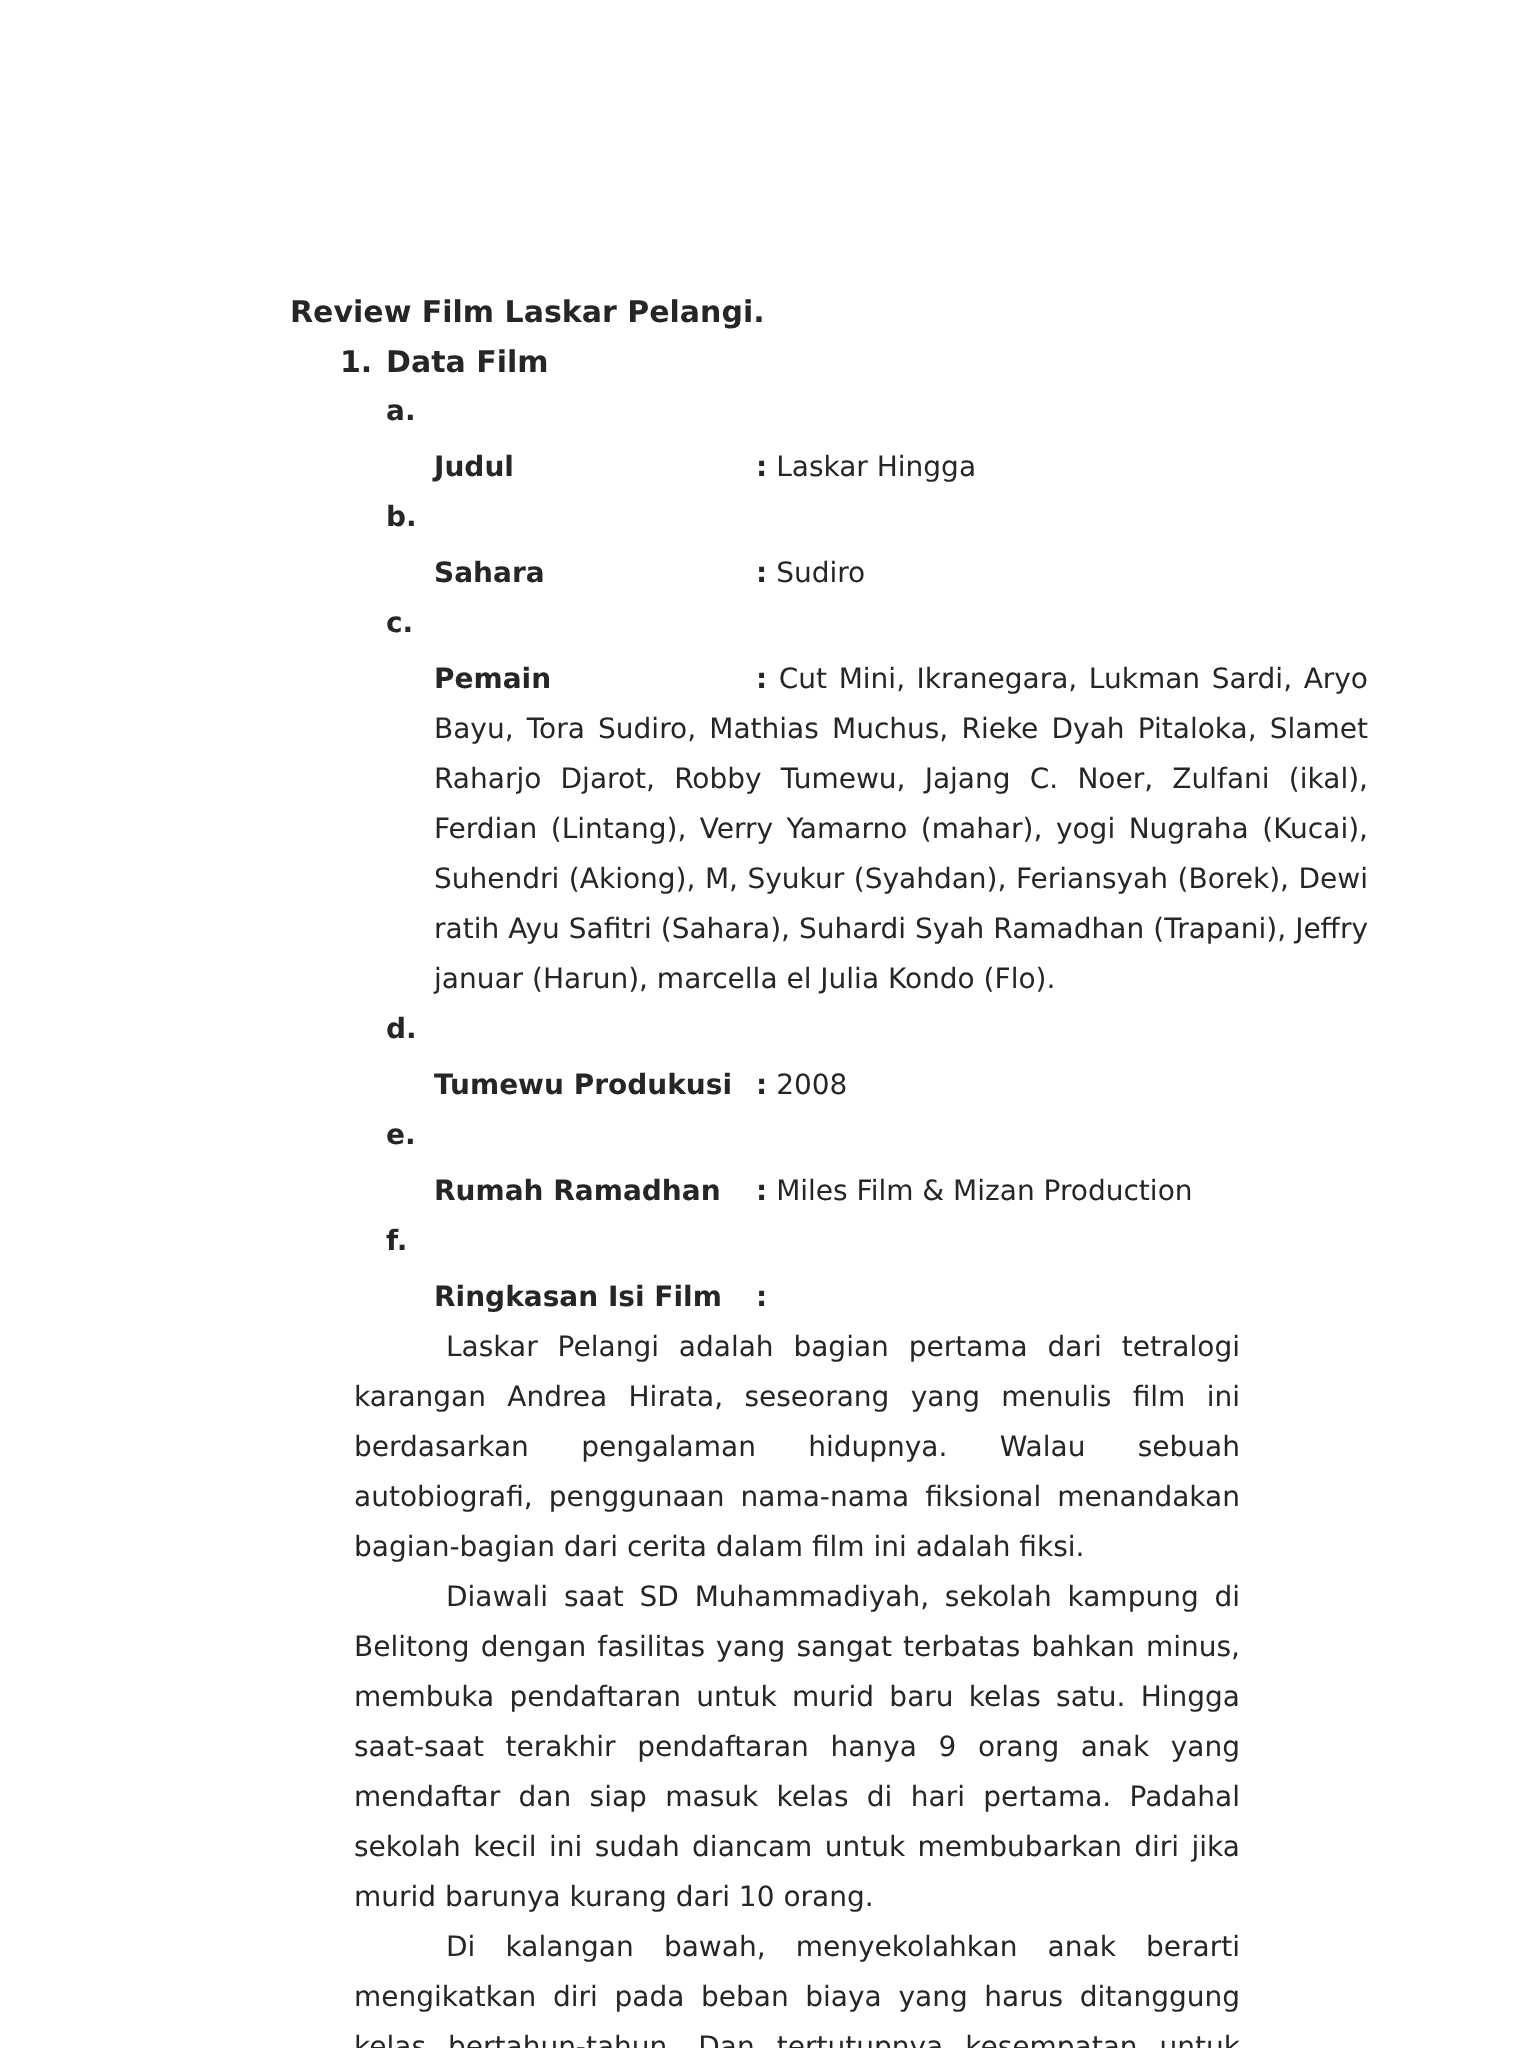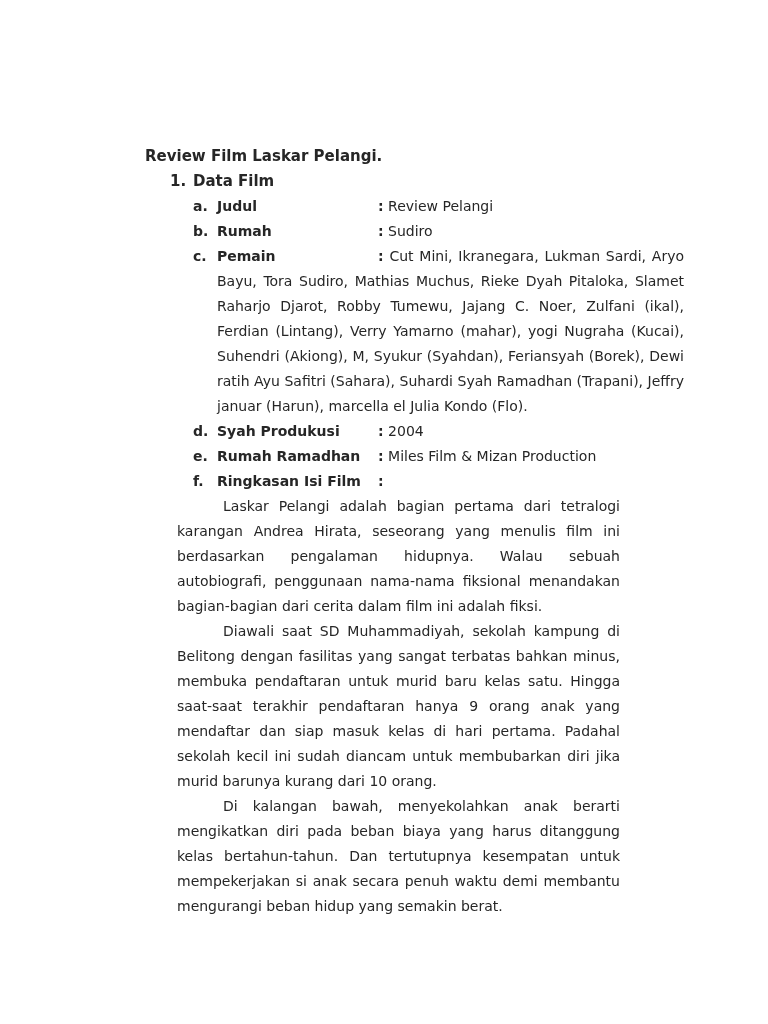--- a/index.html
+++ b/index.html
@@ -49,20 +49,21 @@
     font-weight: bold;
   }
   .item-body {
     flex: 1 1 auto;
     text-align: justify;
   }
   .item-label {
     display: inline-block;
     width: 161px;             
     font-weight: bold;
+    margin-top: 28px;
   }
   .item-colon {
     font-weight: bold;
   }
   .paras {
     margin-left: 32px;        
     width: 443px;
   }
   .para {
     margin: 0;
@@ -78,36 +79,36 @@
 
     <div class="doc-title">Review Film Laskar Pelangi.</div>
 
     <div class="section-head">
       <span class="num">1.</span>
       <span>Data Film</span>
     </div>
 
     <div class="item">
       <span class="letter">a.</span>
-      <div class="item-body"><span class="item-label">Judul</span><span class="item-colon">:</span> <span>Review Pelangi</span></div>
+      <div class="item-body"><span class="item-label">Judul</span><span class="item-colon">:</span> <span>Laskar Hingga</span></div>
     </div>
 
     <div class="item">
       <span class="letter">b.</span>
-      <div class="item-body"><span class="item-label">Rumah</span><span class="item-colon">:</span> <span>Sudiro</span></div>
+      <div class="item-body"><span class="item-label">Sahara</span><span class="item-colon">:</span> <span>Sudiro</span></div>
     </div>
 
     <div class="item">
       <span class="letter">c.</span>
       <div class="item-body"><span class="item-label">Pemain</span><span class="item-colon">:</span> <span>Cut Mini, Ikranegara, Lukman Sardi, Aryo Bayu, Tora Sudiro, Mathias Muchus, Rieke Dyah Pitaloka, Slamet Raharjo Djarot, Robby Tumewu, Jajang C. Noer, Zulfani (ikal), Ferdian (Lintang), Verry Yamarno (mahar), yogi Nugraha (Kucai), Suhendri (Akiong), M, Syukur (Syahdan), Feriansyah (Borek), Dewi ratih Ayu Safitri (Sahara), Suhardi Syah Ramadhan (Trapani), Jeffry januar (Harun), marcella el Julia Kondo (Flo).</span></div>
     </div>
 
     <div class="item">
       <span class="letter">d.</span>
-      <div class="item-body"><span class="item-label">Syah Produkusi</span><span class="item-colon">:</span> <span>2004</span></div>
+      <div class="item-body"><span class="item-label">Tumewu Produkusi</span><span class="item-colon">:</span> <span>2008</span></div>
     </div>
 
     <div class="item">
       <span class="letter">e.</span>
       <div class="item-body"><span class="item-label">Rumah Ramadhan</span><span class="item-colon">:</span> <span>Miles Film &amp; Mizan Production</span></div>
     </div>
 
     <div class="item">
       <span class="letter">f.</span>
       <div class="item-body"><span class="item-label">Ringkasan Isi Film</span><span class="item-colon">:</span> <span></span></div>

